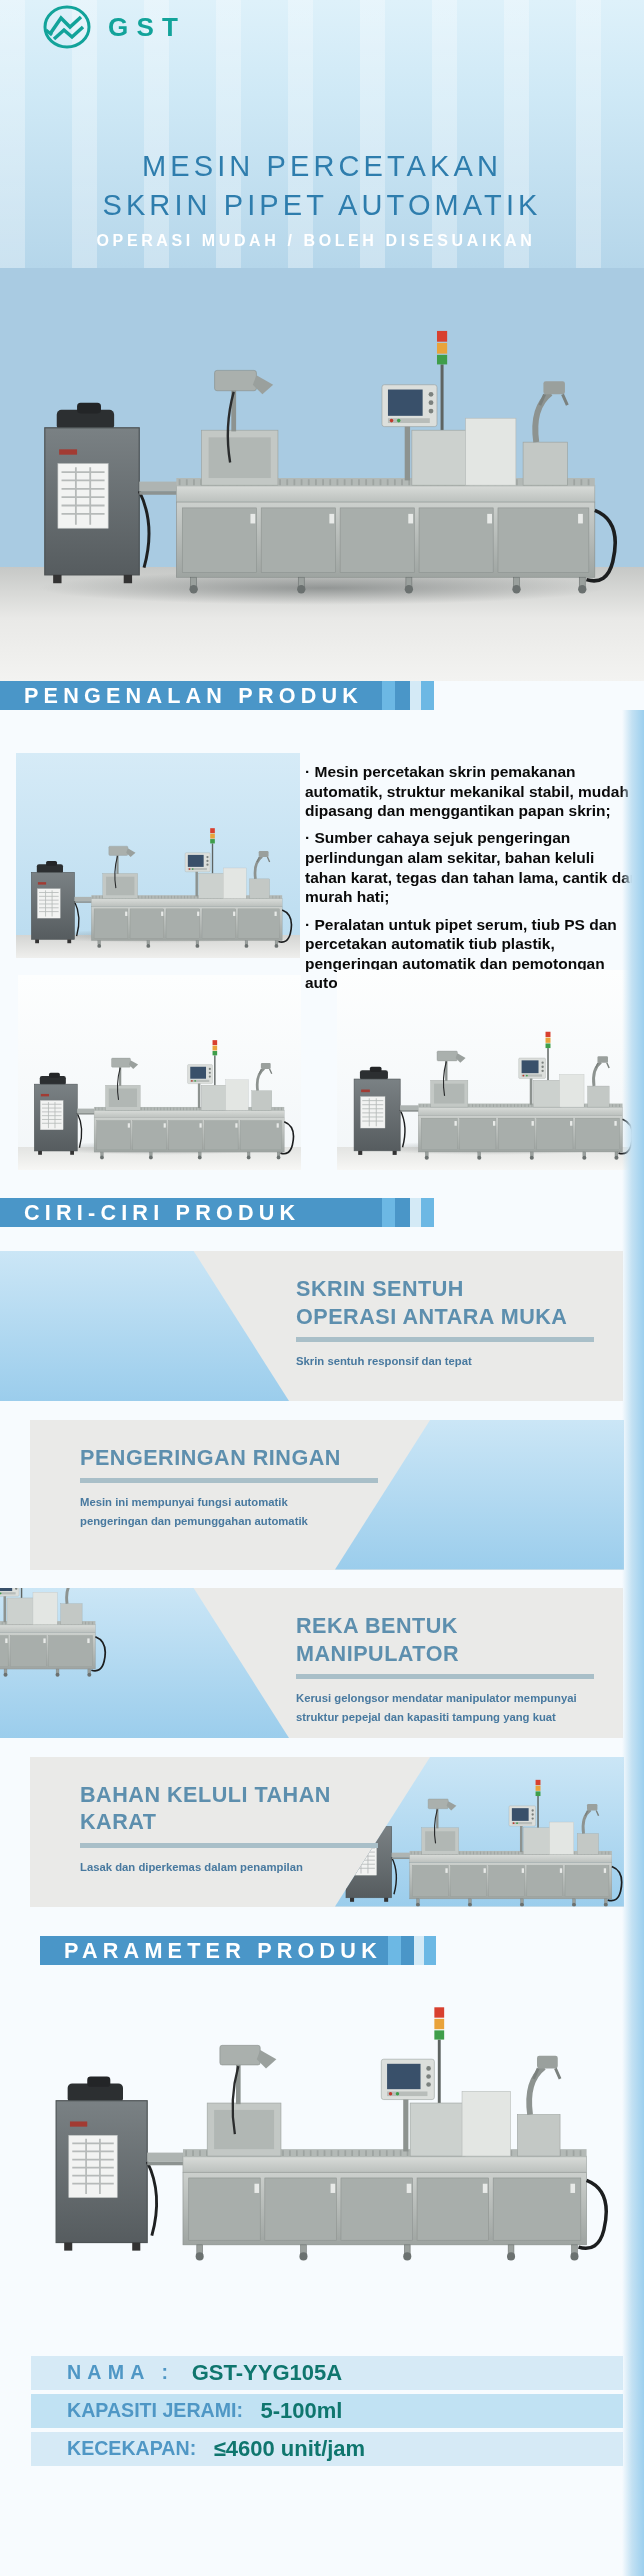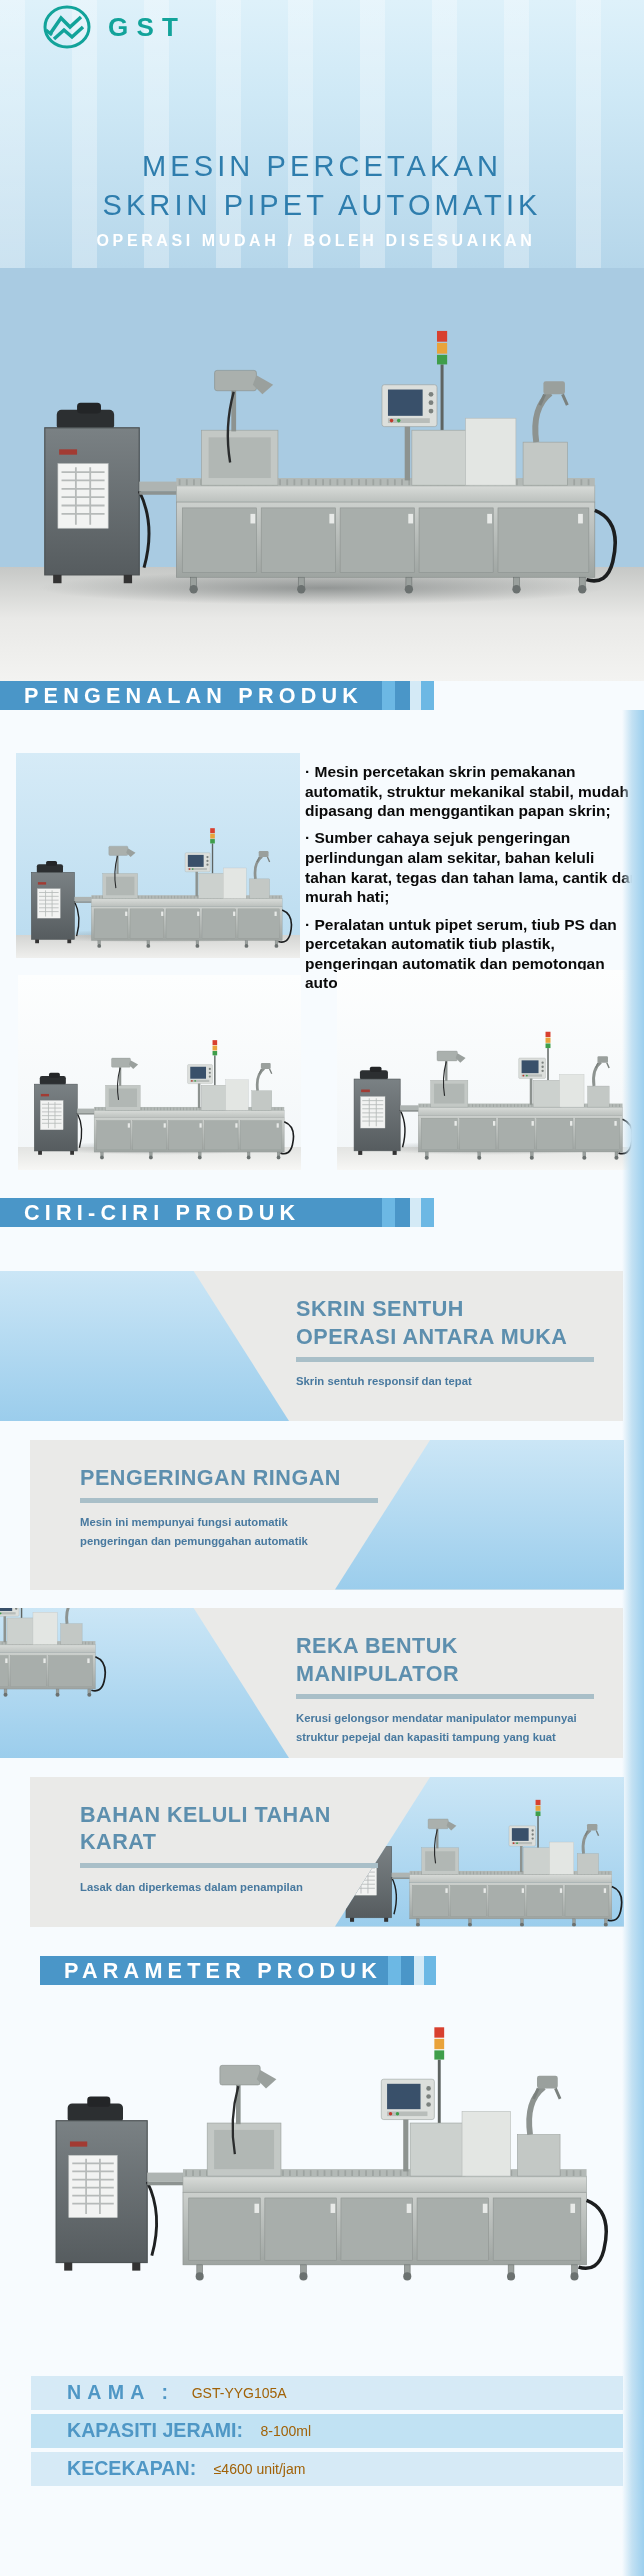--- a/index.html
+++ b/index.html
@@ -53,21 +53,21 @@
 
   
   .photo-row { position:relative; height:216px; }
   .pc1 { position:absolute; left:18px; top:6.2px; width:283px; height:195px; }
   .pc2 { position:absolute; left:337px; top:1px; width:304px; height:200px; }
   .pc1 .sky, .pc2 .sky { background:linear-gradient(180deg,#fdfefe,#f2f6f8); }
   .pc1 .floor, .pc2 .floor { background:linear-gradient(180deg,#e3e4e2,#f7f7f5); }
 
   
   .features-head { margin-top:13px; }
-  .features { padding-top:44px; }
+  .features { padding-top:24px; }
   .feature-card { position:relative; height:150px; margin-bottom:18.5px; background:#eaeae8; }
   .feature-card.pleft  { width:623px; }
   .feature-card.pright { width:594px; margin-left:30px; }
   .feat-photo { position:absolute; top:0; bottom:0; width:289px; overflow:hidden;
     background:linear-gradient(180deg,#cbe6f6,#9bcdec); }
   .pleft  .feat-photo { left:0;  clip-path:polygon(0 0, 67% 0, 100% 100%, 0 100%); }
   .pright .feat-photo { right:0; clip-path:polygon(33% 0, 100% 0, 100% 100%, 0 100%); }
   .feat-photo svg { width:100%; height:100%; }
   .feat-text { position:absolute; top:24px; width:314px; }
   .pleft  .feat-text { left:296px; }
@@ -80,21 +80,21 @@
   
   .params-head { margin-top:29px;padding-left:40px; }
   .param-photo { position:relative; height:325px; }
   .param-photo svg { display:block; margin:25px auto 0 auto; width:577px; height:271px; }
   .param-rows { width:592px; margin:41px 0 0 31px; }
   .param-row { display:flex; align-items:center; height:34px; margin-bottom:4.1px;
     padding-left:36px; background:#d6eaf6; }
   .param-row.mid { background:#c1e2f3; }
   .param-label { font-size:19.6px; font-weight:bold; color:#4f97c5; }
   .param-row.first .param-label { letter-spacing:6.2px; }
-  .param-value { font-size:14px; font-weight:normal; color:#a16207; margin-left:17.5px; }
+  .param-value { font-size:22px; font-weight:bold; color:#0f766e; margin-left:17.5px; }
 
   .right-band { position:absolute; top:710px; right:0; width:21.6px; height:2385px;
     background:linear-gradient(90deg, rgba(190,223,243,0), #c3e1f3 45%, #9ccfee); }
 </style>
 </head>
 <body>
 
 <svg width="0" height="0" style="position:absolute" aria-hidden="true">
   <defs>
     <linearGradient id="gsteel" x1="0" y1="0" x2="0" y2="1">
@@ -351,21 +351,21 @@
       </svg>
   </div>
 
   <div class="param-rows">
     <div class="param-row first">
       <span class="param-label">NAMA :</span>
       <span class="param-value">GST-YYG105A</span>
     </div>
     <div class="param-row mid">
       <span class="param-label">KAPASITI JERAMI:</span>
-      <span class="param-value">8-100ml</span>
+      <span class="param-value">5-100ml</span>
     </div>
     <div class="param-row">
       <span class="param-label">KECEKAPAN:</span>
       <span class="param-value">≤4600 unit/jam</span>
     </div>
   </div>
 
   <div class="right-band"></div>
 </div>
 

